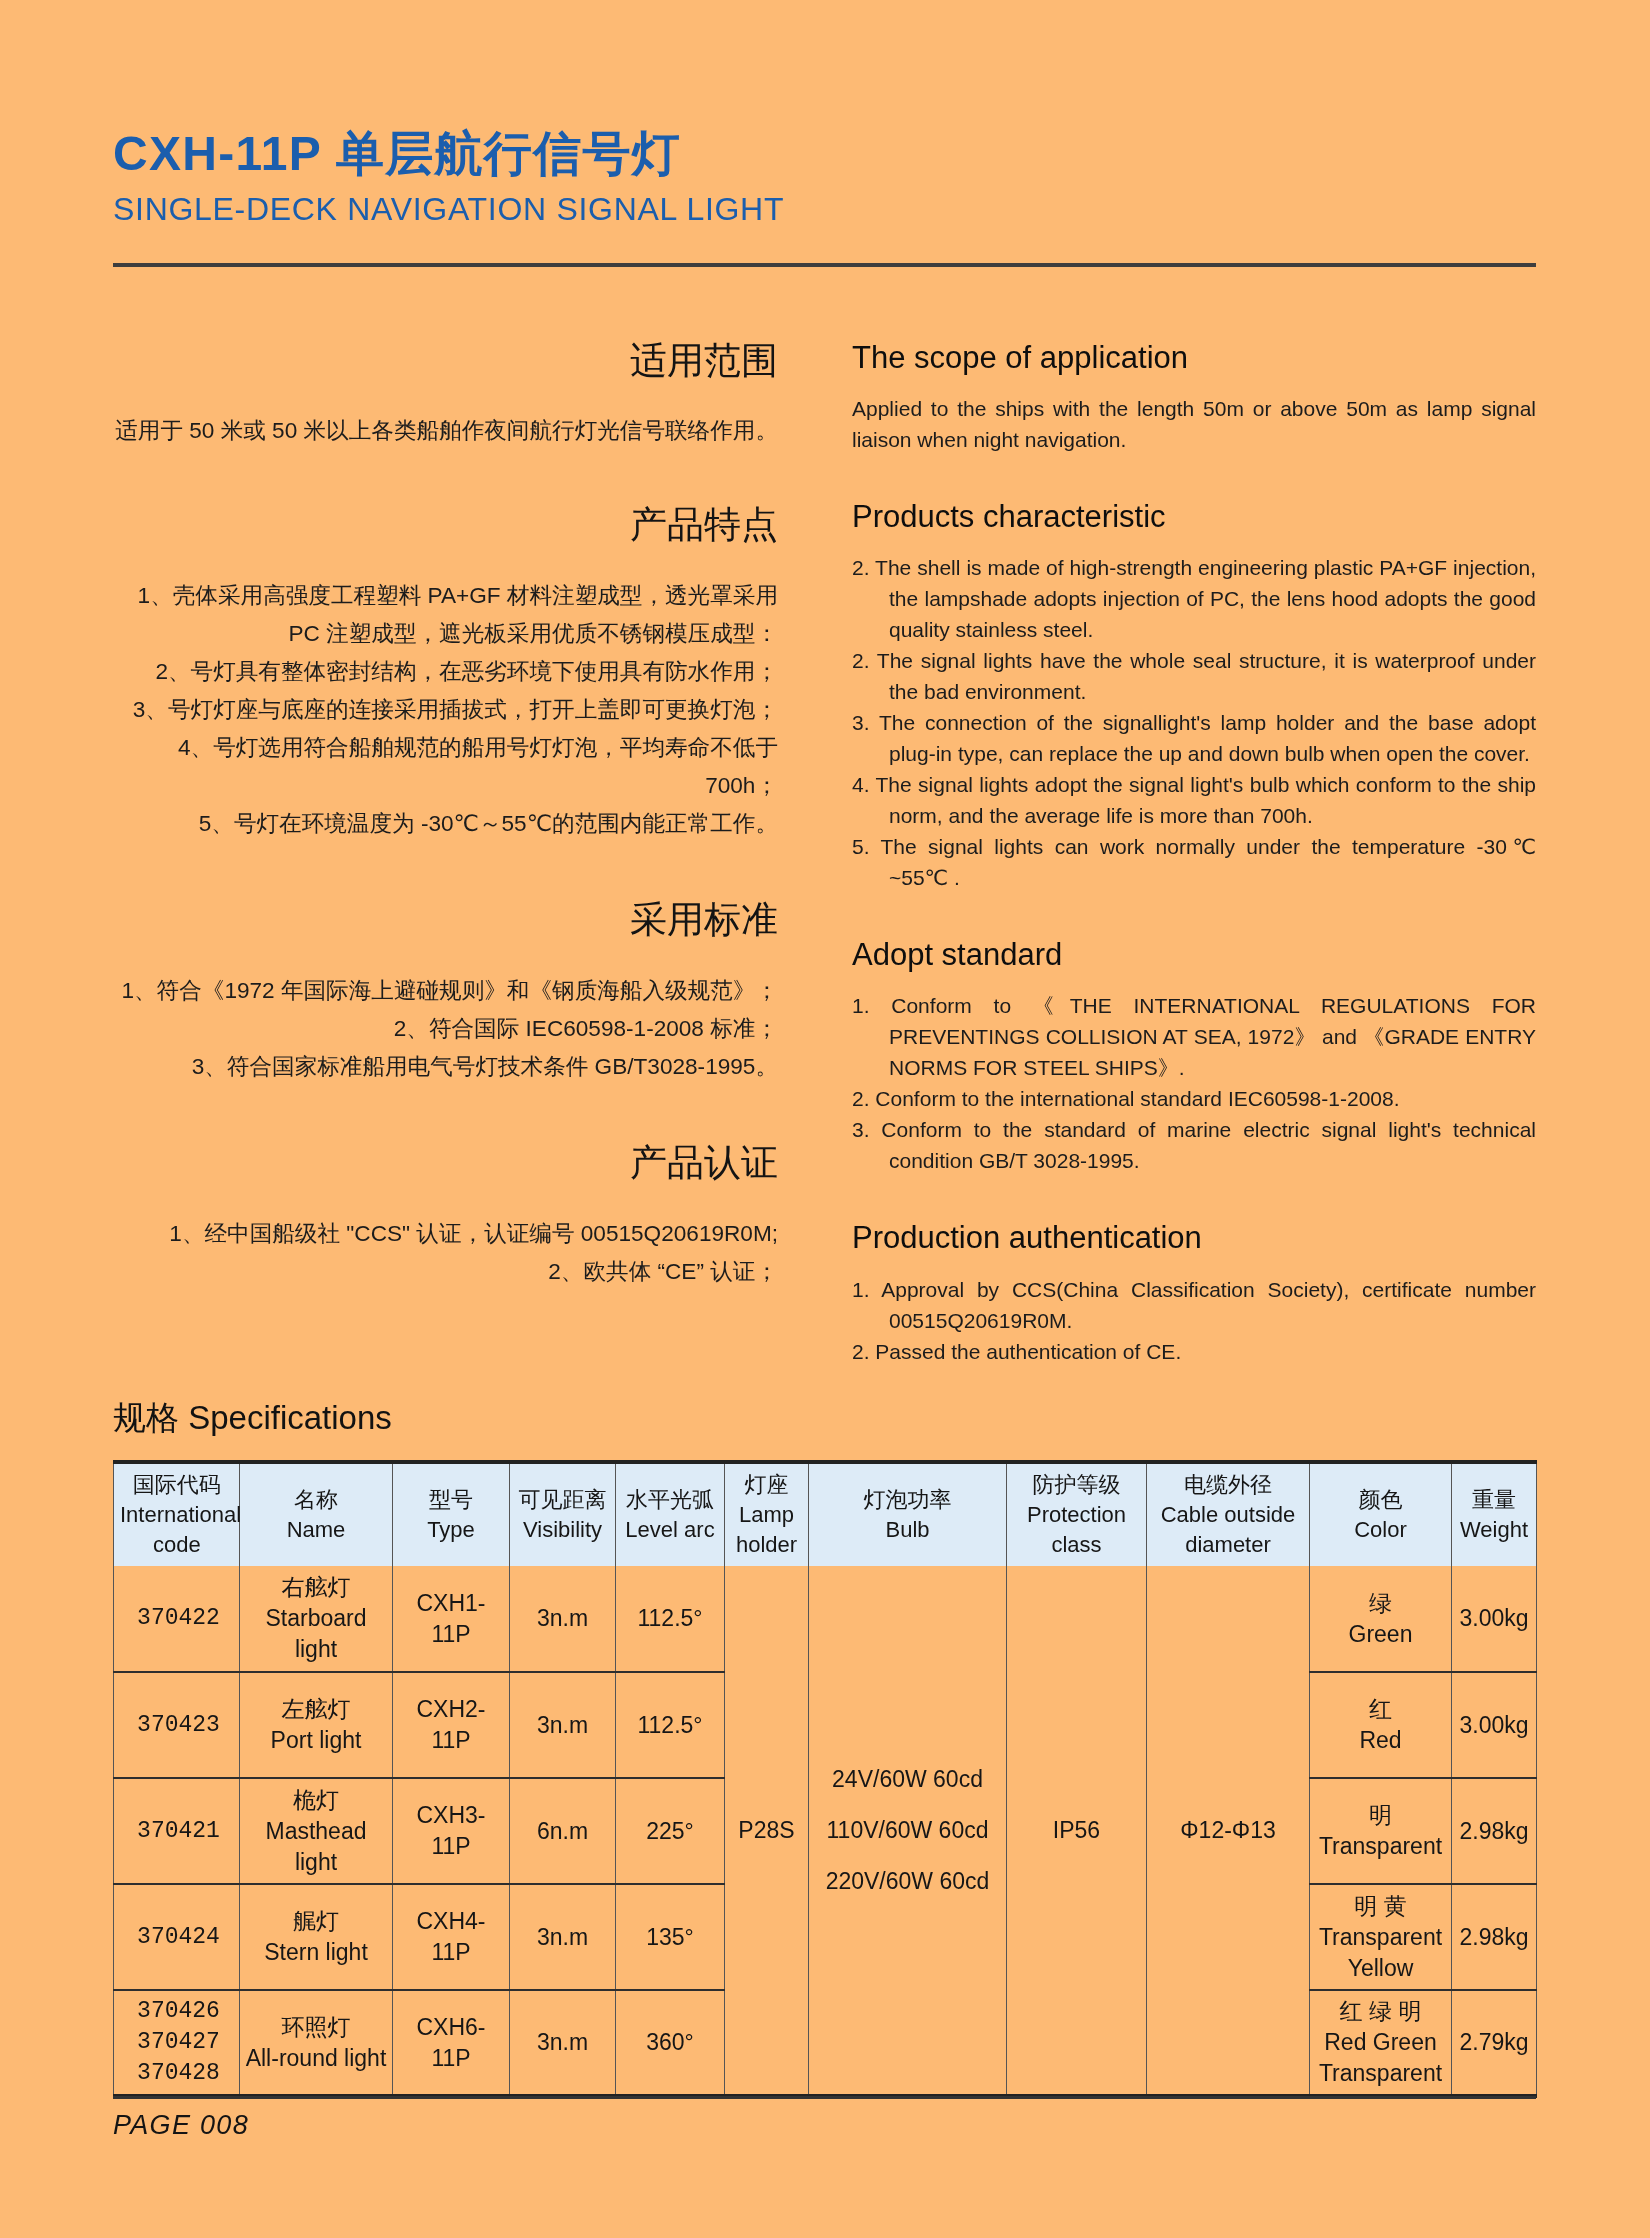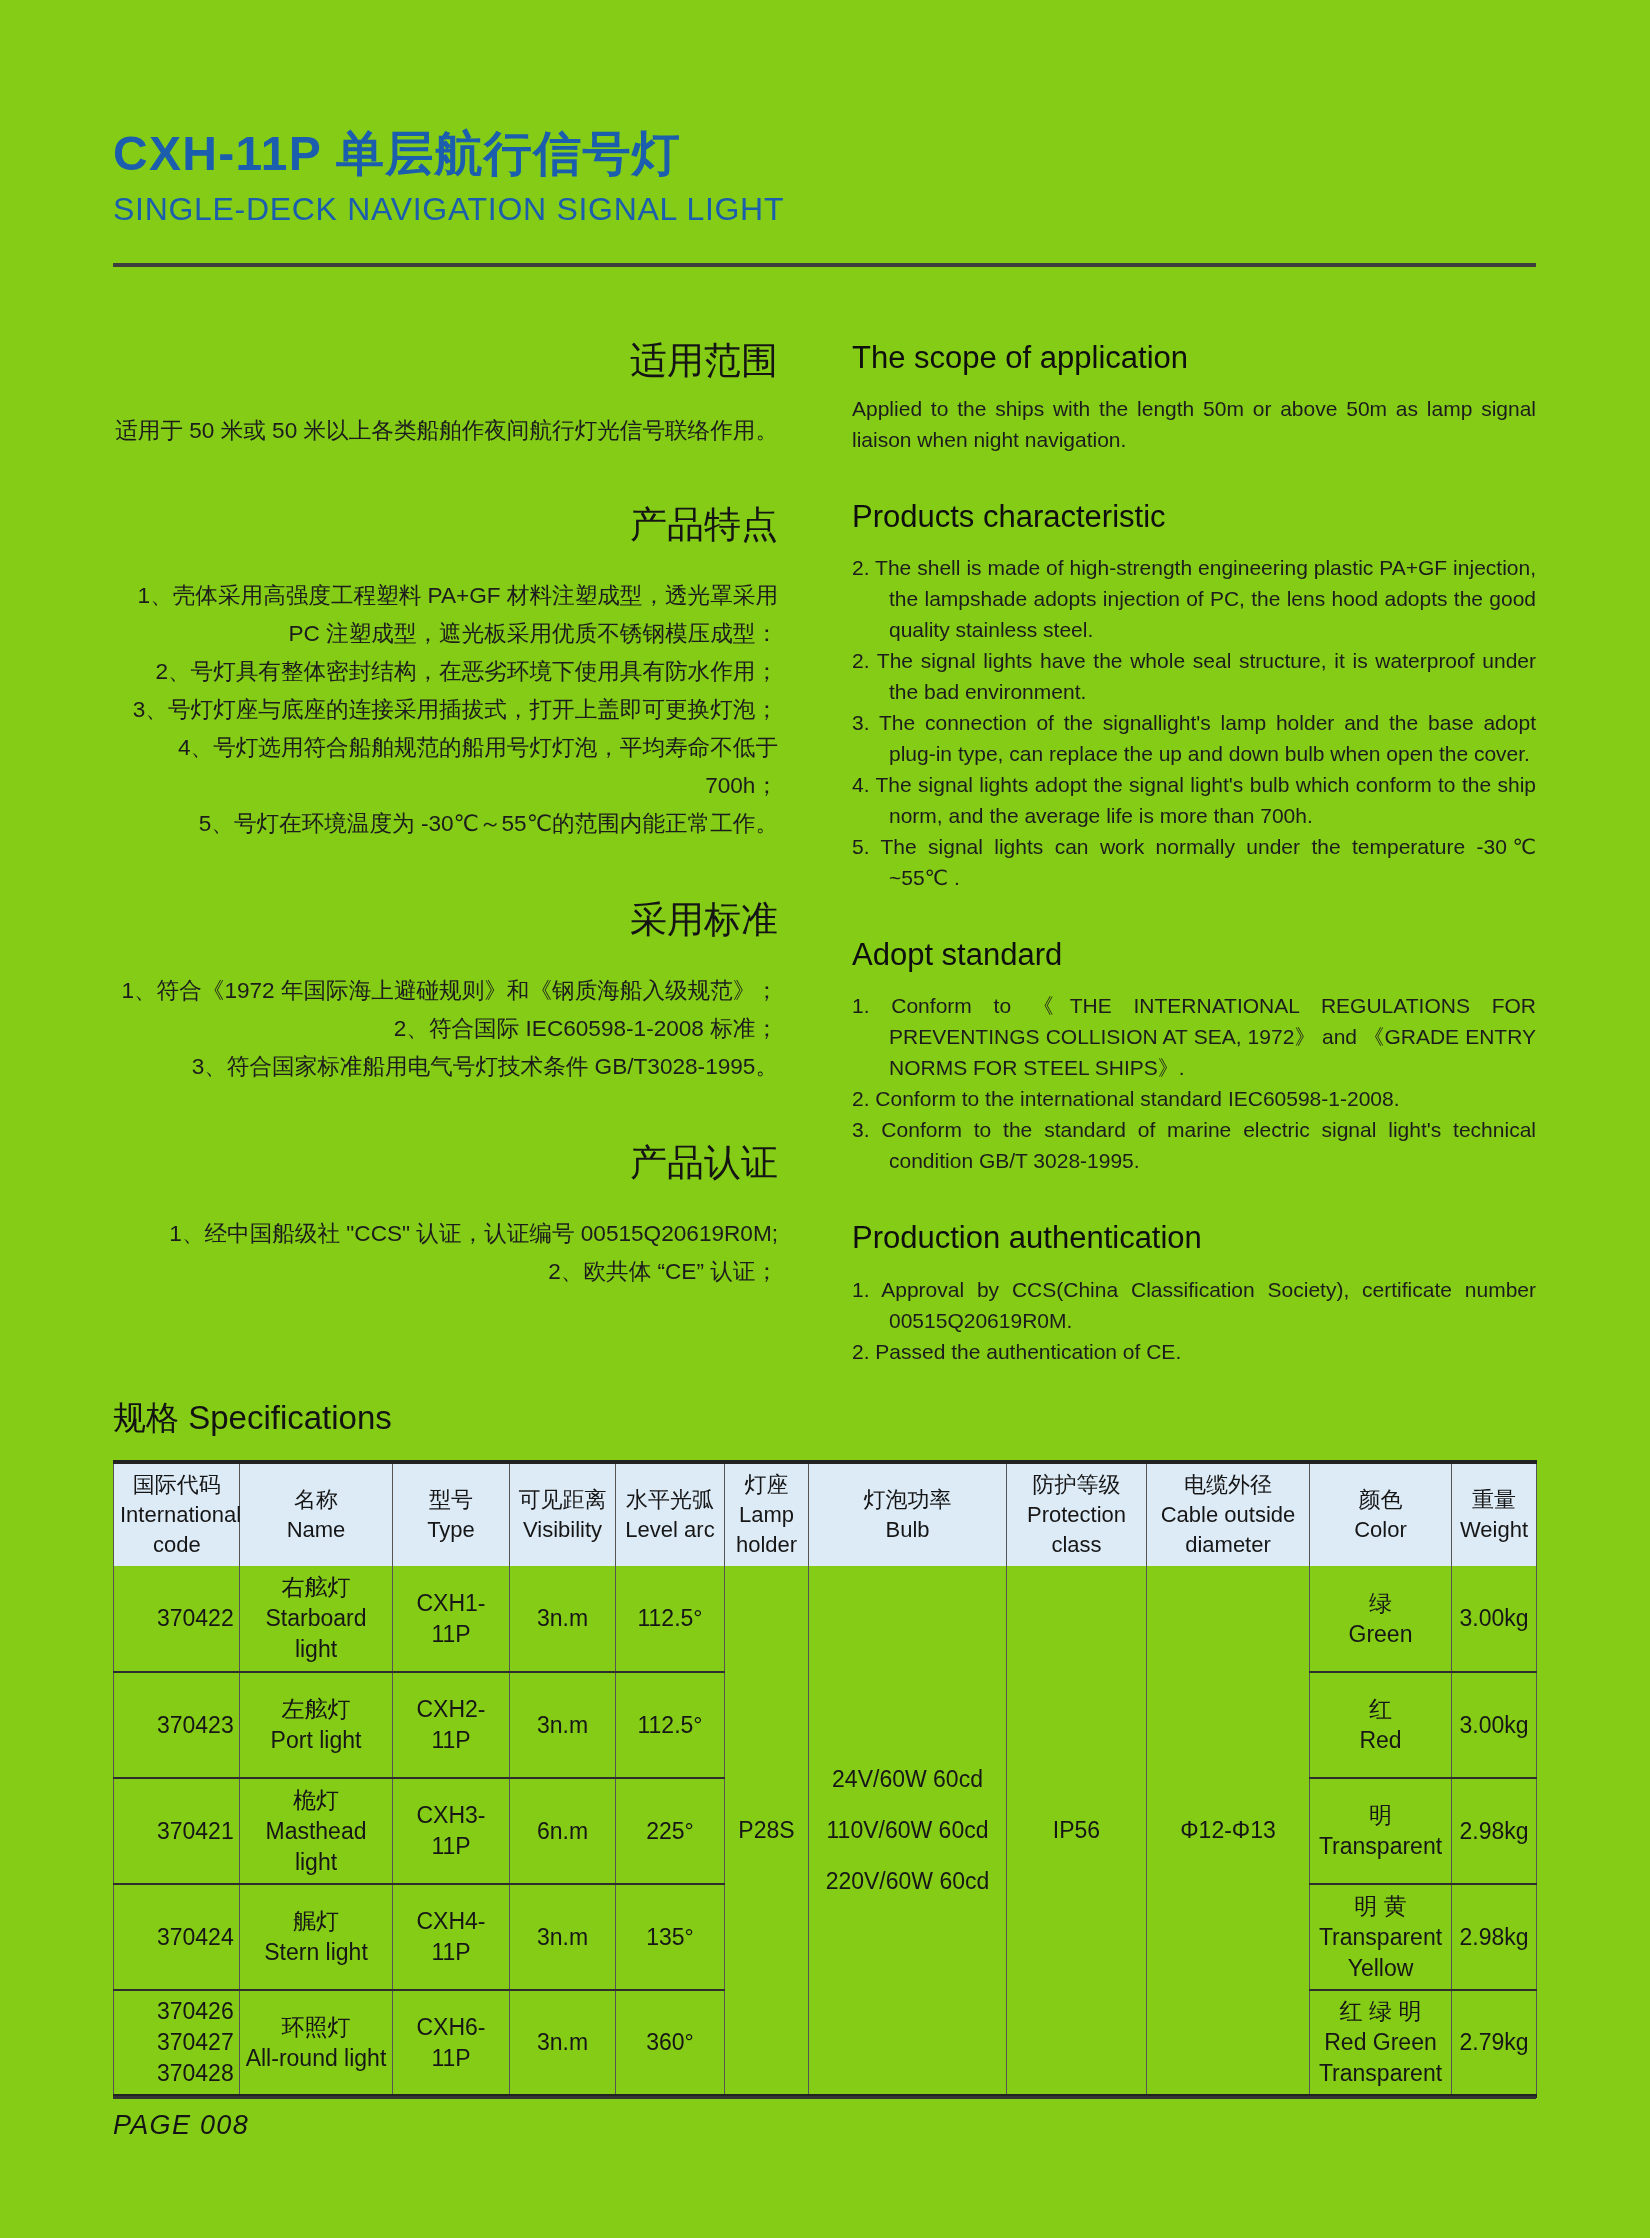--- a/index.html
+++ b/index.html
@@ -1,18 +1,18 @@
 <!DOCTYPE html>
 <html style="font-size:10.6px"><head>
 <meta charset="utf-8">
 <style>
   * { margin:0; padding:0; box-sizing:border-box; }
   html,body { width:1650px; background:#ffffff; }
   body { font-family:"Liberation Sans","DejaVu Sans",sans-serif; color:#1f1f1f; }
-  .page { position:relative; width:1650px; height:2239px; background:#84cc16; overflow:hidden; }
+  .page { position:relative; width:1650px; height:2239px; background:#fdba74; overflow:hidden; }
   .content { padding:0 114px 0 113px; }
 
   .doc-head { padding-top:124px; }
   .doc-title { font-size:48px; line-height:59px; font-weight:700; color:#1b5ead; letter-spacing:1.3px; }
   .doc-subtitle { font-size:32px; line-height:35px; font-weight:400; color:#1b5ead; letter-spacing:0.7px; margin-top:9.3px; }
   .head-rule { height:3.3px; background:#3e3e3e; margin-top:36px; }
 
   .columns { display:flex; align-items:flex-start; margin-top:72px; }
   .col-zh { width:665px; flex:0 0 auto;text-align:right; }
   .col-en { flex:1 1 auto; margin-left:74px; }
@@ -32,21 +32,21 @@
   table.spec { border-collapse:collapse; table-layout:fixed; width:1423px; margin-top:22.6px;
                border-left:1.3px solid #555; border-right:1.3px solid #555;
                border-top:4px solid #222; border-bottom:4px solid #222; }
   table.spec th, table.spec td { border-left:1.3px solid #555; border-right:1.3px solid #555; vertical-align:middle; }
   table.spec thead th { background:#ddebf7; font-weight:400; font-size:22px; line-height:30px;
                         height:104px; padding:4px 5.3px; text-align:center; color:#161616; }
   table.spec thead th.left { text-align:center; padding-left:6px; }
   table.spec tbody td { font-size:23px; line-height:31px; text-align:center; color:#161616;
                         height:106px; padding:4px 5.3px; }
   table.spec tbody tr + tr td { border-top:2.7px solid #2e2e2e; }
-  table.spec td.code { text-align:right; padding-left:9.3px; white-space:pre-line; }
+  table.spec td.code { text-align:center; padding-left:9.3px; white-space:pre-line;font-family:Liberation Mono, monospace; }
   table.spec td.bulb .bline { line-height:51px; }
 
   .footer { position:absolute; left:113px; top:2096px; width:1423px;font-style:italic; }
   .footer-rule { height:3.3px; background:#333333; }
   .footer-text { margin-top:10.6px; font-size:27px; letter-spacing:1.3px; color:#141414; }
 </style>
 </head>
 <body>
 
 <div class="page">

